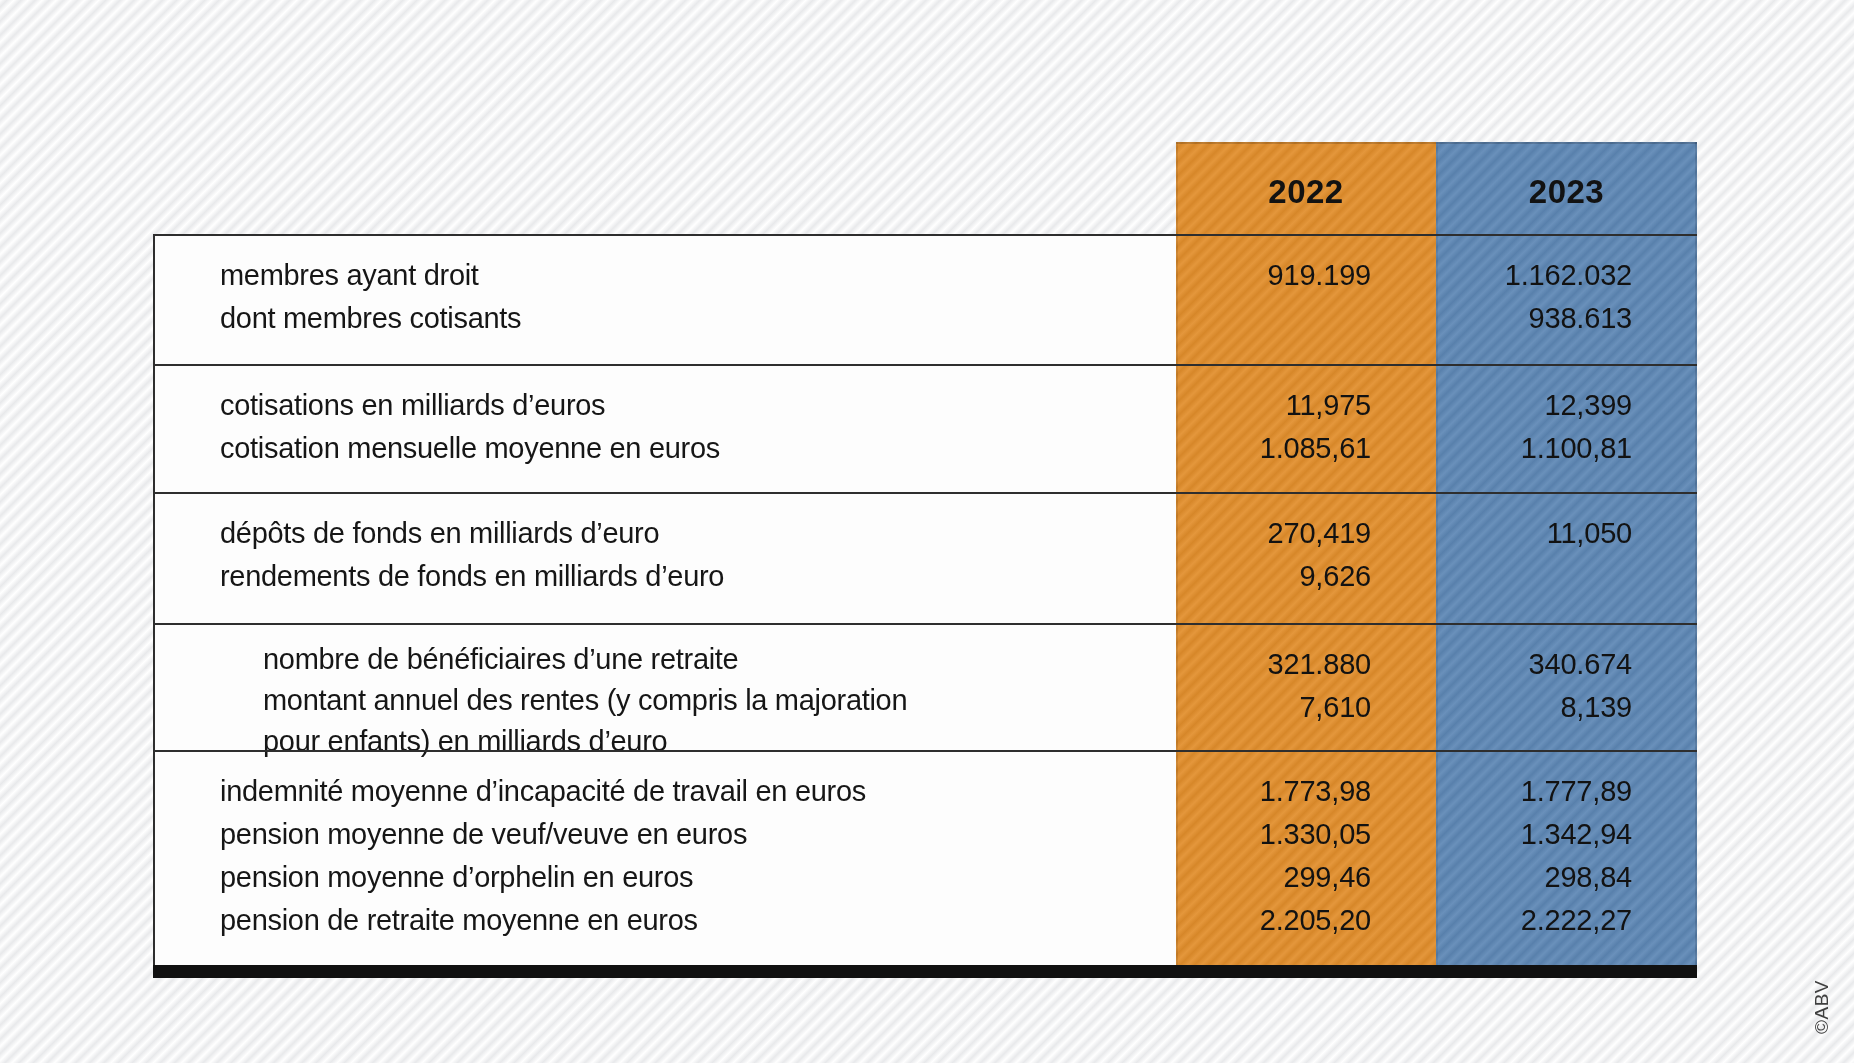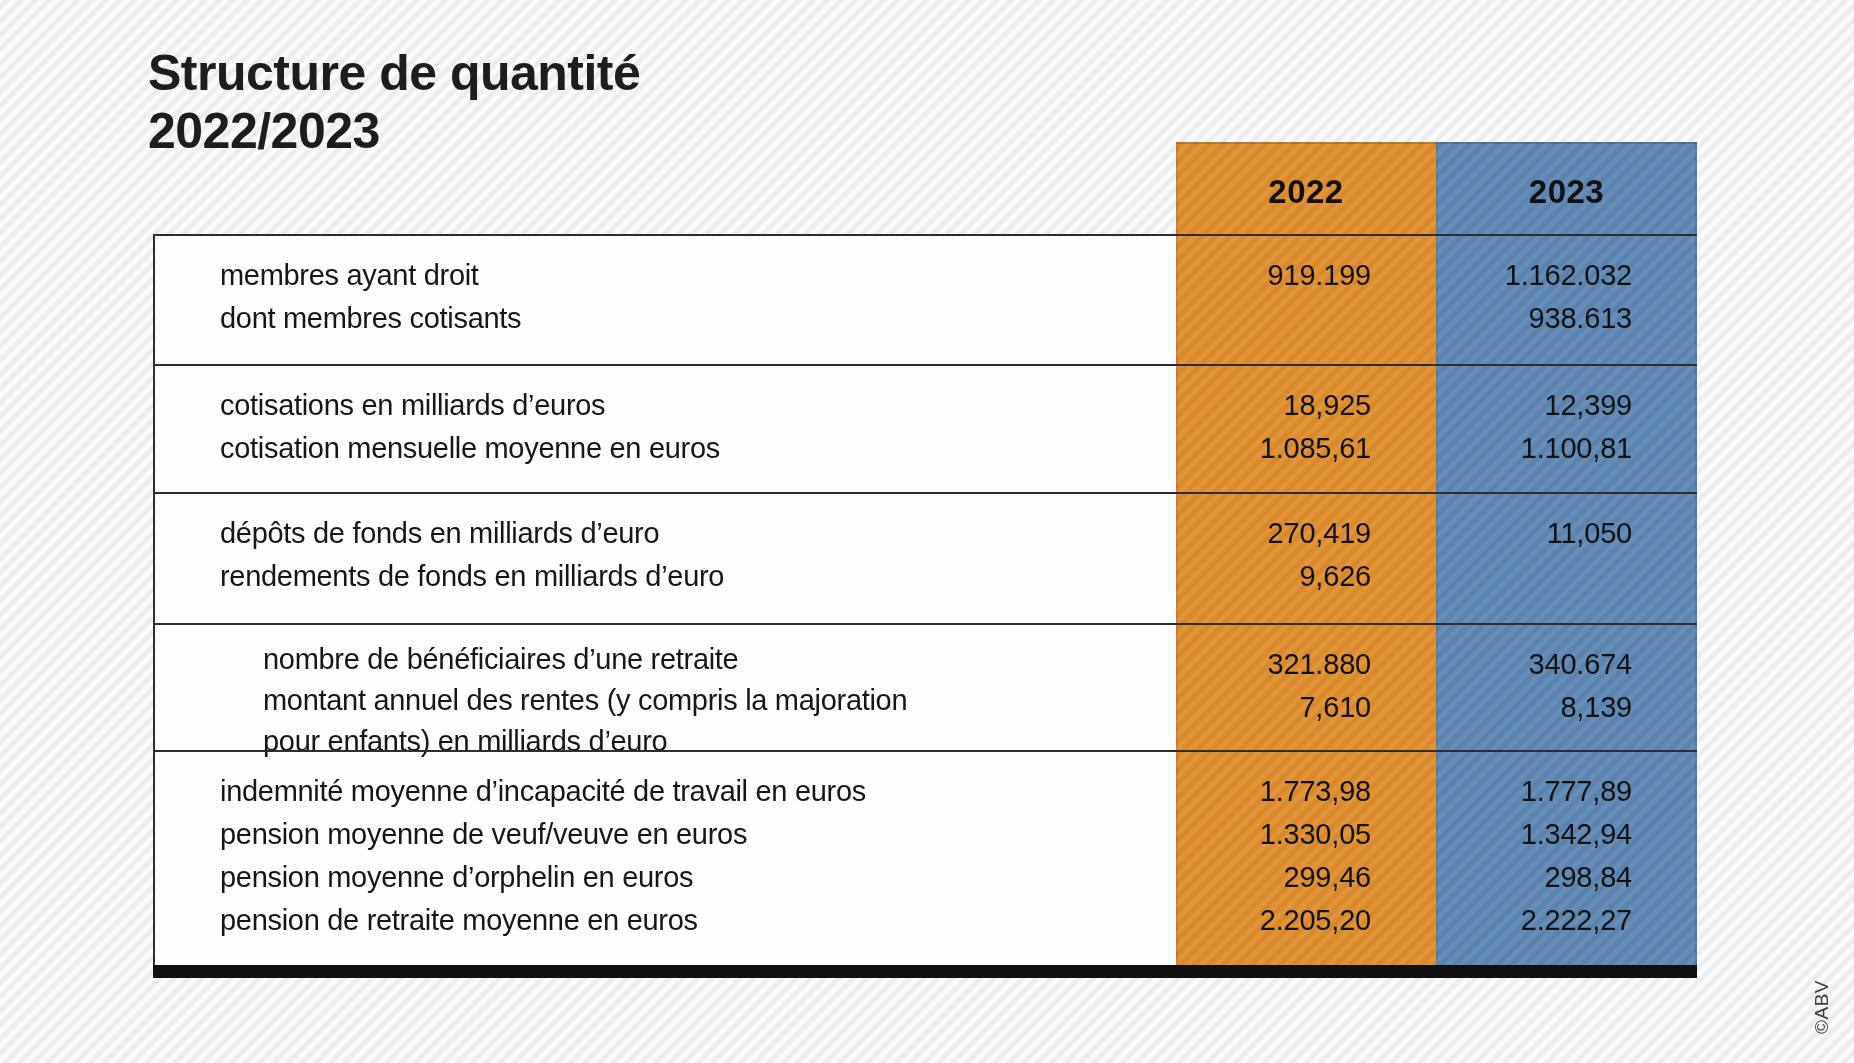--- a/index.html
+++ b/index.html
@@ -148,24 +148,20 @@
     color: #3f3f3f;
     letter-spacing: 0.5px;
     white-space: nowrap;
   }
 </style>
 </head>
 <body>
 
 <div class="page">
 
-  <div class="title">
-    <div>Structure de quantité</div>
-    <div>2022/2023</div>
-  </div>
 
   <div class="table-wrap">
 
     <div class="col-bg orange">
         <div class="stripes"></div>
       </div>
     <div class="col-bg blue">
         <div class="stripes"></div>
       </div>
     <div class="white-area"></div>
@@ -194,21 +190,21 @@
         <div>938.613</div>
       </div>
     </div>
 
     <div class="row row-2" style="top:222px; height:128px">
       <div class="labels">
         <div>cotisations en milliards d’euros</div>
         <div>cotisation mensuelle moyenne en euros</div>
       </div>
       <div class="vals v2022">
-        <div>18,925</div>
+        <div>11,975</div>
         <div>1.085,61</div>
       </div>
       <div class="vals v2023">
         <div>12,399</div>
         <div>1.100,81</div>
       </div>
     </div>
 
     <div class="row row-3" style="top:350px; height:131px">
       <div class="labels">

